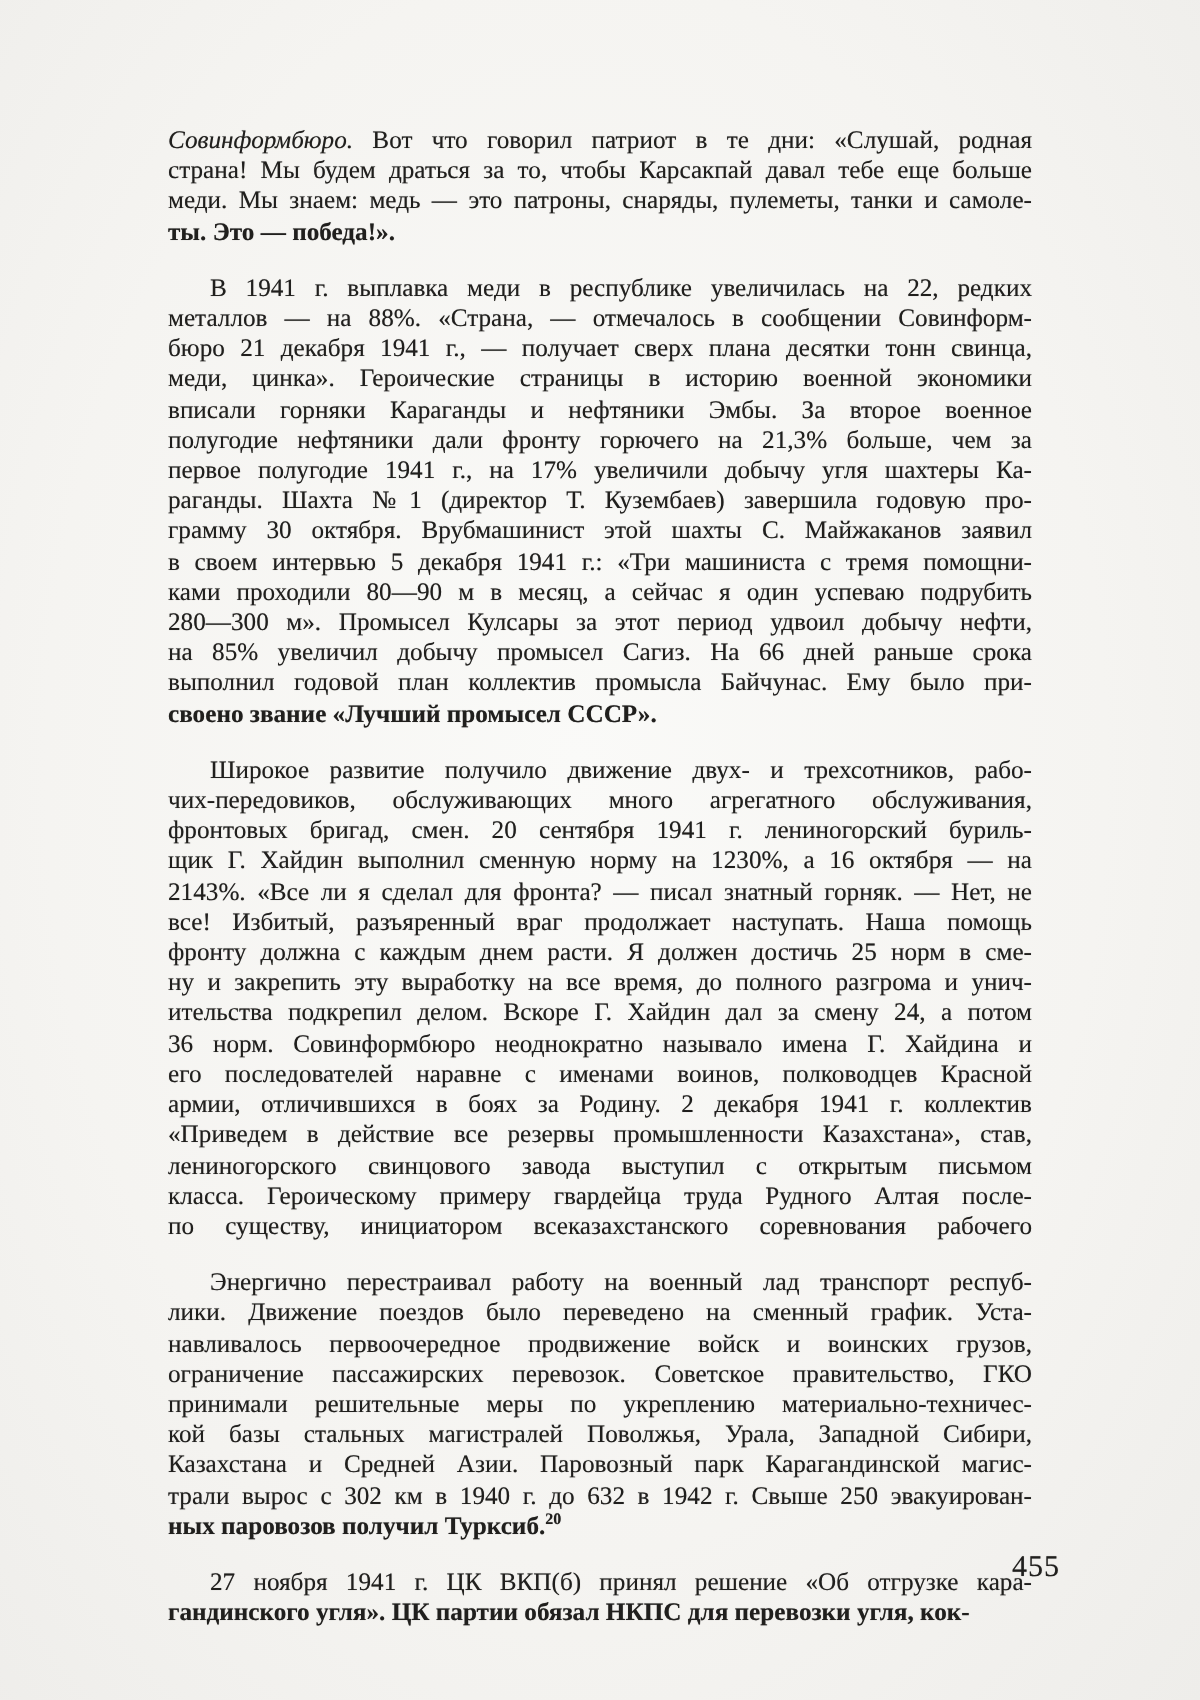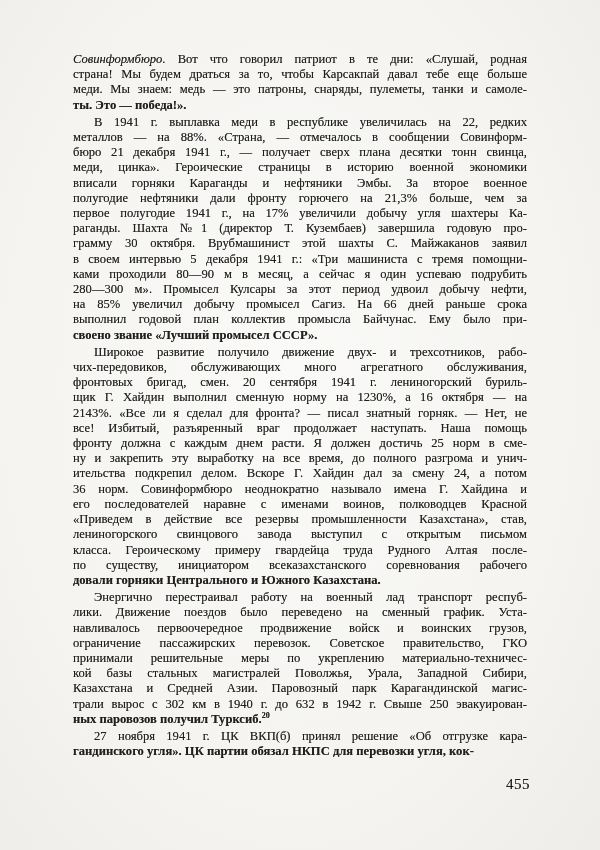--- a/index.html
+++ b/index.html
@@ -18,21 +18,21 @@
   }
   .text-block {
     position: absolute;
     left: 71px;
     top: 50px;
     width: 458px;
     font-size: 12.6px;
     line-height: 15.2px;
     text-shadow: 0 0 0.35px rgba(30,30,30,0.55);
   }
-  .paragraph { margin: 2px; }
+  .paragraph { margin: 13px; }
   .line {
     text-align: justify;
     text-align-last: justify;
     text-justify: inter-word;
     white-space: nowrap;
     overflow: visible;
   }
   .line.last {
     text-align-last: left;
     font-weight: bold;
@@ -90,25 +90,25 @@
         <div class="line">чих-передовиков, обслуживающих много агрегатного обслуживания,</div>
         <div class="line">фронтовых бригад, смен. 20 сентября 1941 г. лениногорский буриль-</div>
         <div class="line">щик Г. Хайдин выполнил сменную норму на 1230%, а 16 октября — на</div>
         <div class="line">2143%. «Все ли я сделал для фронта? — писал знатный горняк. — Нет, не</div>
         <div class="line">все! Избитый, разъяренный враг продолжает наступать. Наша помощь</div>
         <div class="line">фронту должна с каждым днем расти. Я должен достичь 25 норм в сме-</div>
         <div class="line">ну и закрепить эту выработку на все время, до полного разгрома и унич-</div>
         <div class="line">ительства подкрепил делом. Вскоре Г. Хайдин дал за смену 24, а потом</div>
         <div class="line">36 норм. Совинформбюро неоднократно называло имена Г. Хайдина и</div>
         <div class="line">его последователей наравне с именами воинов, полководцев Красной</div>
+        <div class="line">армии, отличившихся в боях за Родину. 2 декабря 1941 г. коллектив</div>
         <div class="line">«Приведем в действие все резервы промышленности Казахстана», став,</div>
         <div class="line">лениногорского свинцового завода выступил с открытым письмом</div>
         <div class="line">класса. Героическому примеру гвардейца труда Рудного Алтая после-</div>
         <div class="line">по существу, инициатором всеказахстанского соревнования рабочего</div>
-        <div class="line last">довали горняки Центрального и Южного Казахстана.</div>
       </div>
       <div class="paragraph">
         <div class="line indent">Энергично перестраивал работу на военный лад транспорт респуб-</div>
         <div class="line">лики. Движение поездов было переведено на сменный график. Уста-</div>
         <div class="line">навливалось первоочередное продвижение войск и воинских грузов,</div>
         <div class="line">ограничение пассажирских перевозок. Советское правительство, ГКО</div>
         <div class="line">принимали решительные меры по укреплению материально-техничес-</div>
         <div class="line">кой базы стальных магистралей Поволжья, Урала, Западной Сибири,</div>
         <div class="line">Казахстана и Средней Азии. Паровозный парк Карагандинской магис-</div>
         <div class="line">трали вырос с 302 км в 1940 г. до 632  в 1942 г. Свыше 250 эвакуирован-</div>

